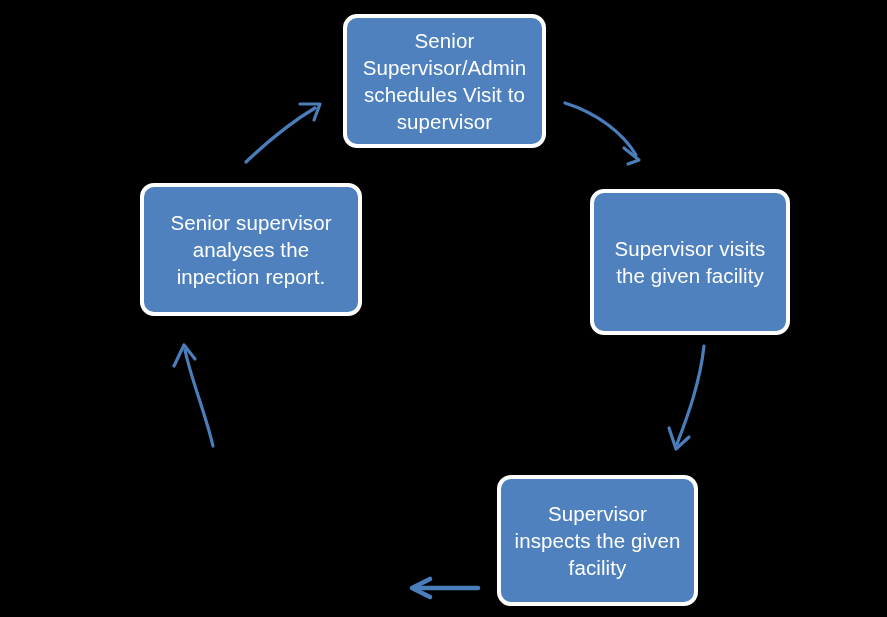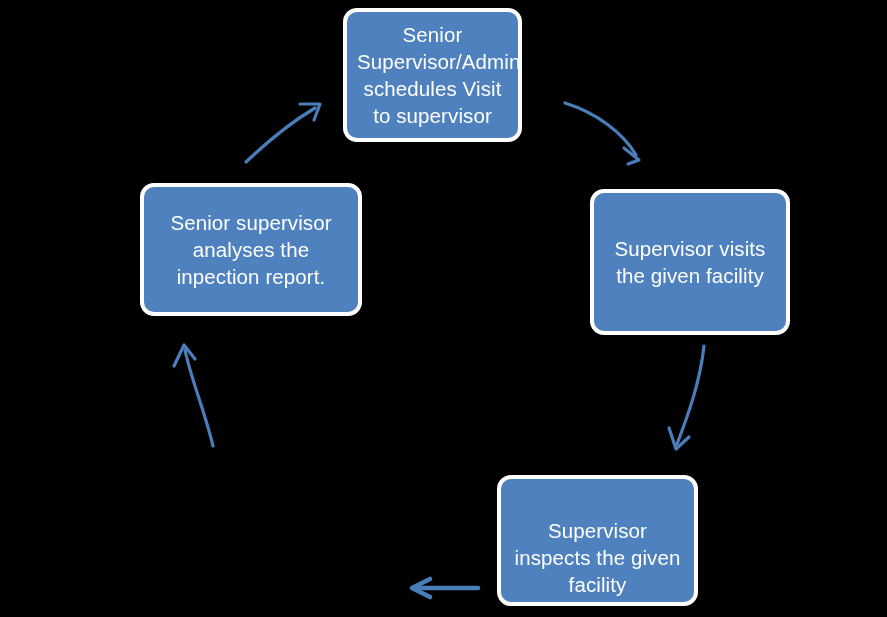--- a/index.html
+++ b/index.html
@@ -33,23 +33,23 @@
     line-height: 1.32;
     font-weight: 400;
     letter-spacing: 0.1px;
     padding: 4px 10px;
   }
   .node .node-label {
     display: block;
     width: 100%;
   }
   
-  #node-top     { left: 343px; top: 8px;   width: 179px; height: 134px; }
+  #node-top     { left: 343px; top: 14px;   width: 203px; height: 134px; }
   #node-right   { left: 590px; top: 189px; width: 200px; height: 146px; }
-  #node-bottom-right { left: 497px; top: 475px; width: 201px; height: 131px; align-items: flex-end; }
+  #node-bottom-right { left: 497px; top: 475px; width: 201px; height: 131px; }
   #node-bottom-left  { left: 191px; top: 475px; width: 202px; height: 131px; }
   #node-left    { left: 96px;  top: 183px; width: 222px; height: 133px; margin-left: 44px; }
 
   #arrow-layer {
     position: absolute;
     left: 0;
     top: 0;
     width: 887px;
     height: 617px;
     pointer-events: none;

